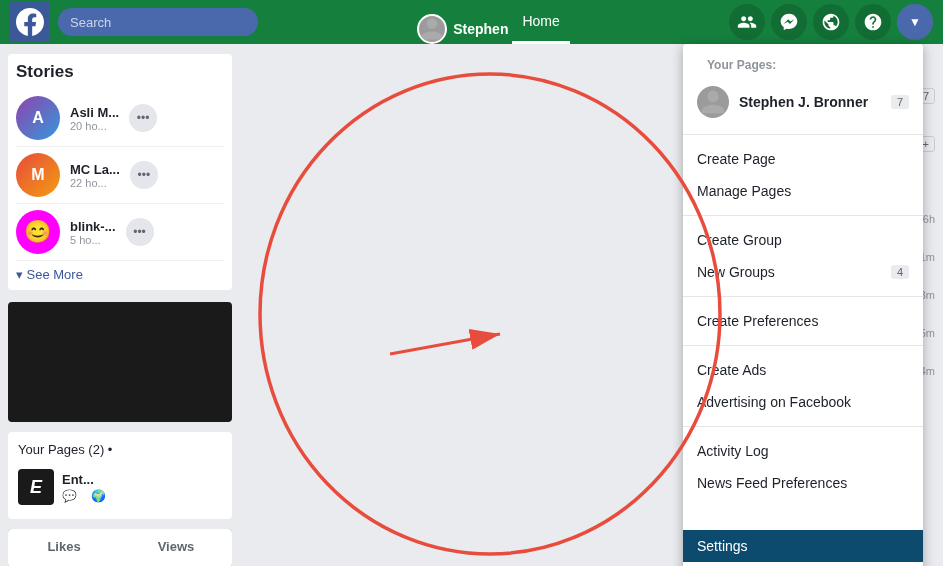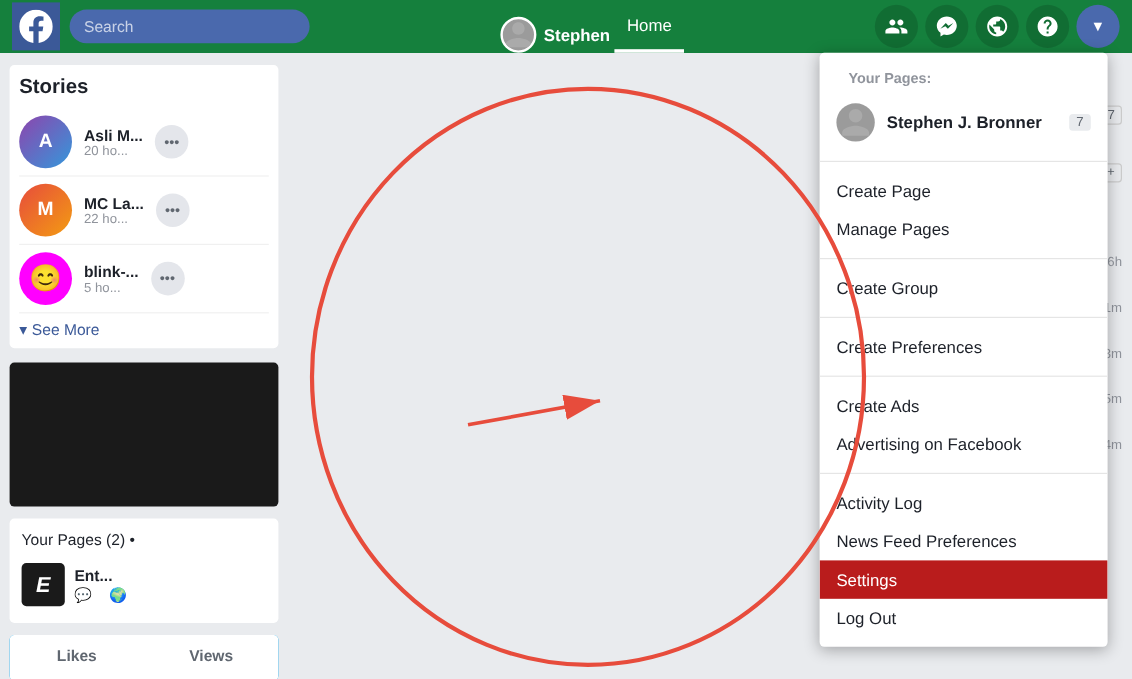--- a/index.html
+++ b/index.html
@@ -97,21 +97,21 @@
       background: white; border-radius: 4px; box-shadow: 0 2px 12px rgba(0,0,0,0.3);
       z-index: 200; overflow: hidden;
     }
     .dropdown-section { padding: 8px 0; border-bottom: 1px solid #e5e5e5; }
     .dropdown-section:last-child { border-bottom: none; }
     .dropdown-header { padding: 6px 24px; font-size: 12px; color: #90949c; font-weight: 700; }
     .dropdown-item {
       display: flex; align-items: center; padding: 8px 14px; gap: 10px;
       cursor: pointer; color: #1d2129; font-size: 14px;
     }
-    .dropdown-item.active { background: #b91c1c; color: white; }
+    .dropdown-item.active { background: #0c4a6e; color: white; margin-top: 31px; }
     .dropdown-user-item { display: flex; align-items: center; padding: 8px 14px; gap: 10px; }
     .dropdown-user-avatar { width: 32px; height: 32px; border-radius: 50%; background: #9b9b9b; flex-shrink: 0; }
     .dropdown-user-name { font-size: 14px; font-weight: 600; color: #1d2129; }
     .item-badge { background: #e9ebee; border-radius: 3px; font-size: 11px; color: #606770; padding: 1px 6px; margin-left: auto; }
 
     
     .circle-bg-1 { background: linear-gradient(135deg, #8e44ad, #3498db); }
     .circle-bg-2 { background: linear-gradient(135deg, #e74c3c, #f39c12); }
     .circle-bg-3 { background: #f0f0f0; }
     .circle-img { width: 100%; height: 100%; display: flex; align-items: center; justify-content: center; color: white; font-weight: 700; font-size: 16px; }
@@ -329,20 +329,24 @@
       </div>
       <div class="dropdown-item">
         <span>Manage Pages</span>
       </div>
     </div>
 
     <div class="dropdown-section">
       <div class="dropdown-item">
         <span>Create Group</span>
       </div>
+      <div class="dropdown-item">
+        <span>New Groups</span>
+        <span class="item-badge">4</span>
+      </div>
     </div>
 
     <div class="dropdown-section">
       <div class="dropdown-item">
         <span>Create Preferences</span>
       </div>
     </div>
 
     <div class="dropdown-section">
       <div class="dropdown-item">

